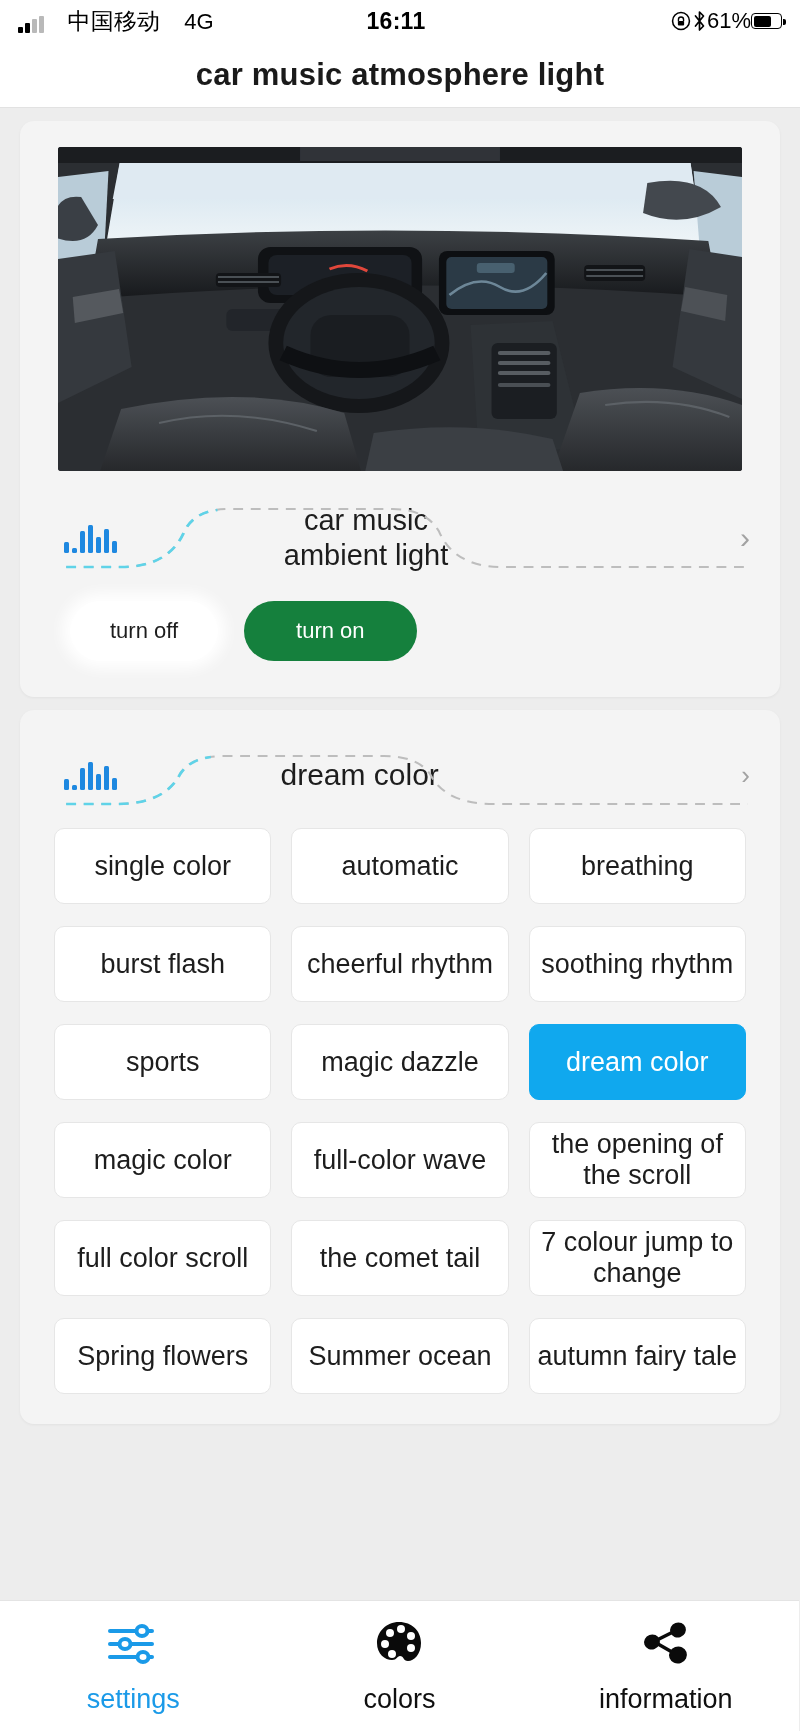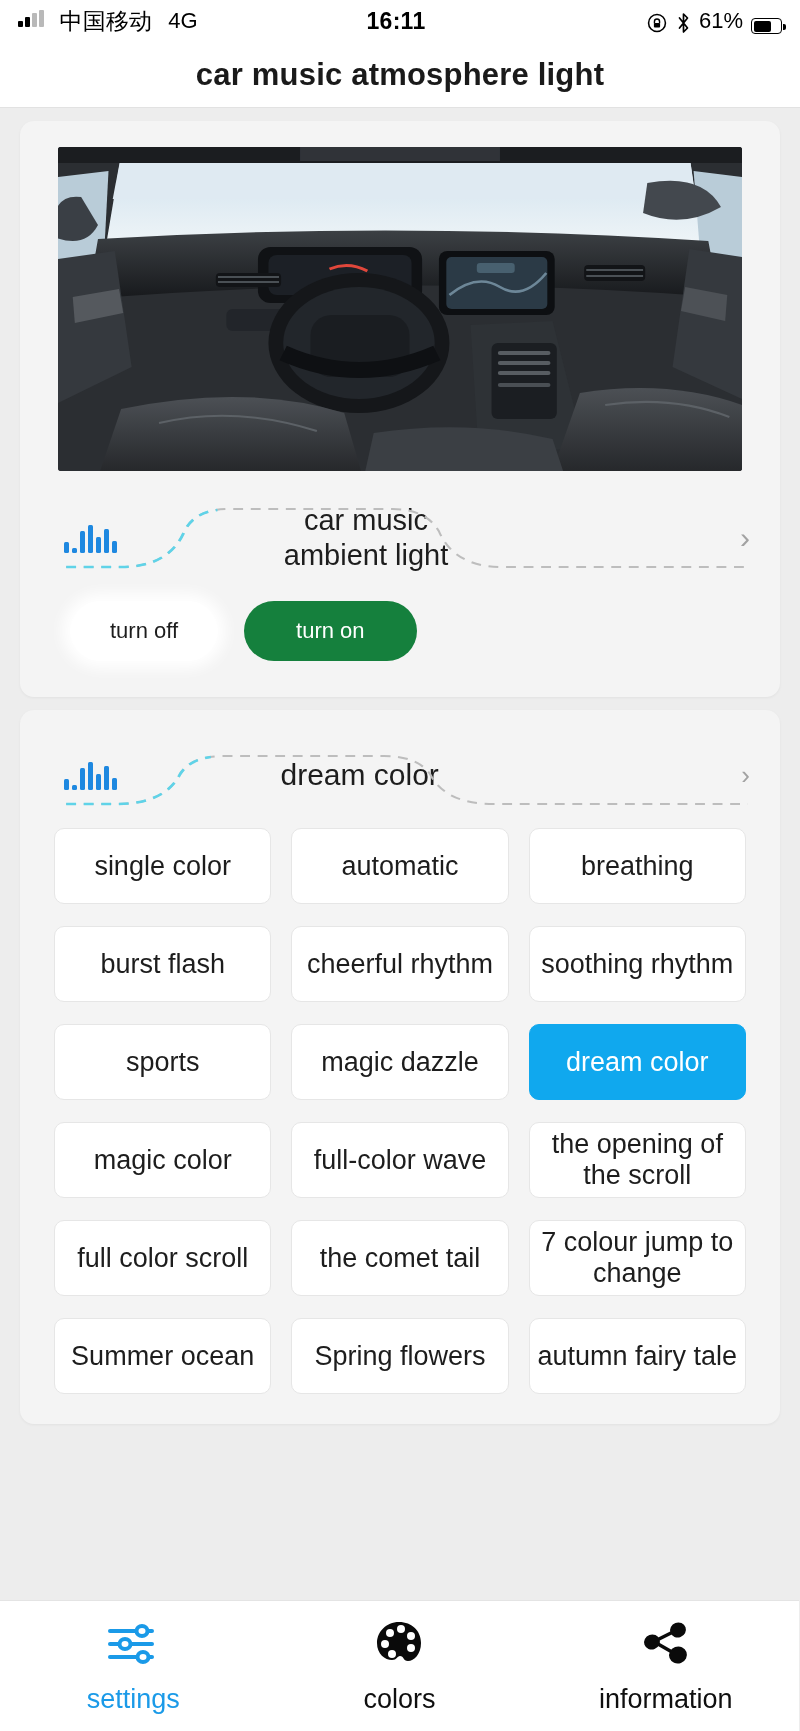--- a/index.html
+++ b/index.html
@@ -11,34 +11,34 @@
   }
   #app { position: relative; width: 800px; height: 1731px; background: #ededed; }
 
   
   .statusbar {
     height: 42px; background: #ffffff;
     display: flex; align-items: center;
     padding: 0 18px; font-size: 23px; color: #000;
     position: relative;
   }
-  .sb-left { display: flex; gap: 16px; }
+  .sb-left { display: flex; align-items: flex-end; gap: 24px; }
   .sig { display: flex; align-items: flex-end; gap: 2.5px; height: 17px; }
   .sig i { width: 4.5px; background: #000; border-radius: 1px; display: block; }
   .sig i:nth-child(1) { height: 6px; }
   .sig i:nth-child(2) { height: 10px; }
   .sig i:nth-child(3) { height: 14px; background: #b9b9b9; }
   .sig i:nth-child(4) { height: 17px; background: #b9b9b9; }
   .carrier { font-size: 23px; letter-spacing: .2px; line-height: 1; }
   .net { font-size: 22px; line-height: 1; }
   .sb-time {
     position: absolute; left: 0; right: 8px; text-align: center;
     font-size: 23px; font-weight: 700; letter-spacing: .3px;
   }
-  .sb-right { margin-left: auto; display: flex; align-items: flex-end; gap: 8px; }
+  .sb-right { margin-left: auto; display: flex; align-items: center; }
   .ico { display: inline-flex; align-items: center; }
   .pct { font-size: 22px; }
   .batt {
     width: 31px; height: 16px; border: 1.8px solid #000; border-radius: 4px;
     position: relative; display: inline-block;
   }
   .batt::after {
     content: ""; position: absolute; right: -4.5px; top: 4.5px;
     width: 3px; height: 6px; background: #000; border-radius: 0 2px 2px 0;
   }
@@ -312,22 +312,22 @@
       <button class="mode">soothing rhythm</button>
       <button class="mode">sports</button>
       <button class="mode">magic dazzle</button>
       <button class="mode sel">dream color</button>
       <button class="mode">magic color</button>
       <button class="mode">full-color wave</button>
       <button class="mode">the opening of the scroll</button>
       <button class="mode">full color scroll</button>
       <button class="mode">the comet tail</button>
       <button class="mode">7 colour jump to change</button>
+      <button class="mode">Spring flowers</button>
       <button class="mode">Summer ocean</button>
-      <button class="mode">Spring flowers</button>
       <button class="mode">autumn fairy tale</button>
     </div>
   </div>
 
   <div class="tabbar">
     <div class="tab active">
       <span class="tabico">
         <svg width="54" height="44" viewBox="0 0 54 44">
           <g stroke="#1a9ae8" stroke-width="4" stroke-linecap="round">
             <line x1="4" y1="9" x2="46" y2="9"></line>

